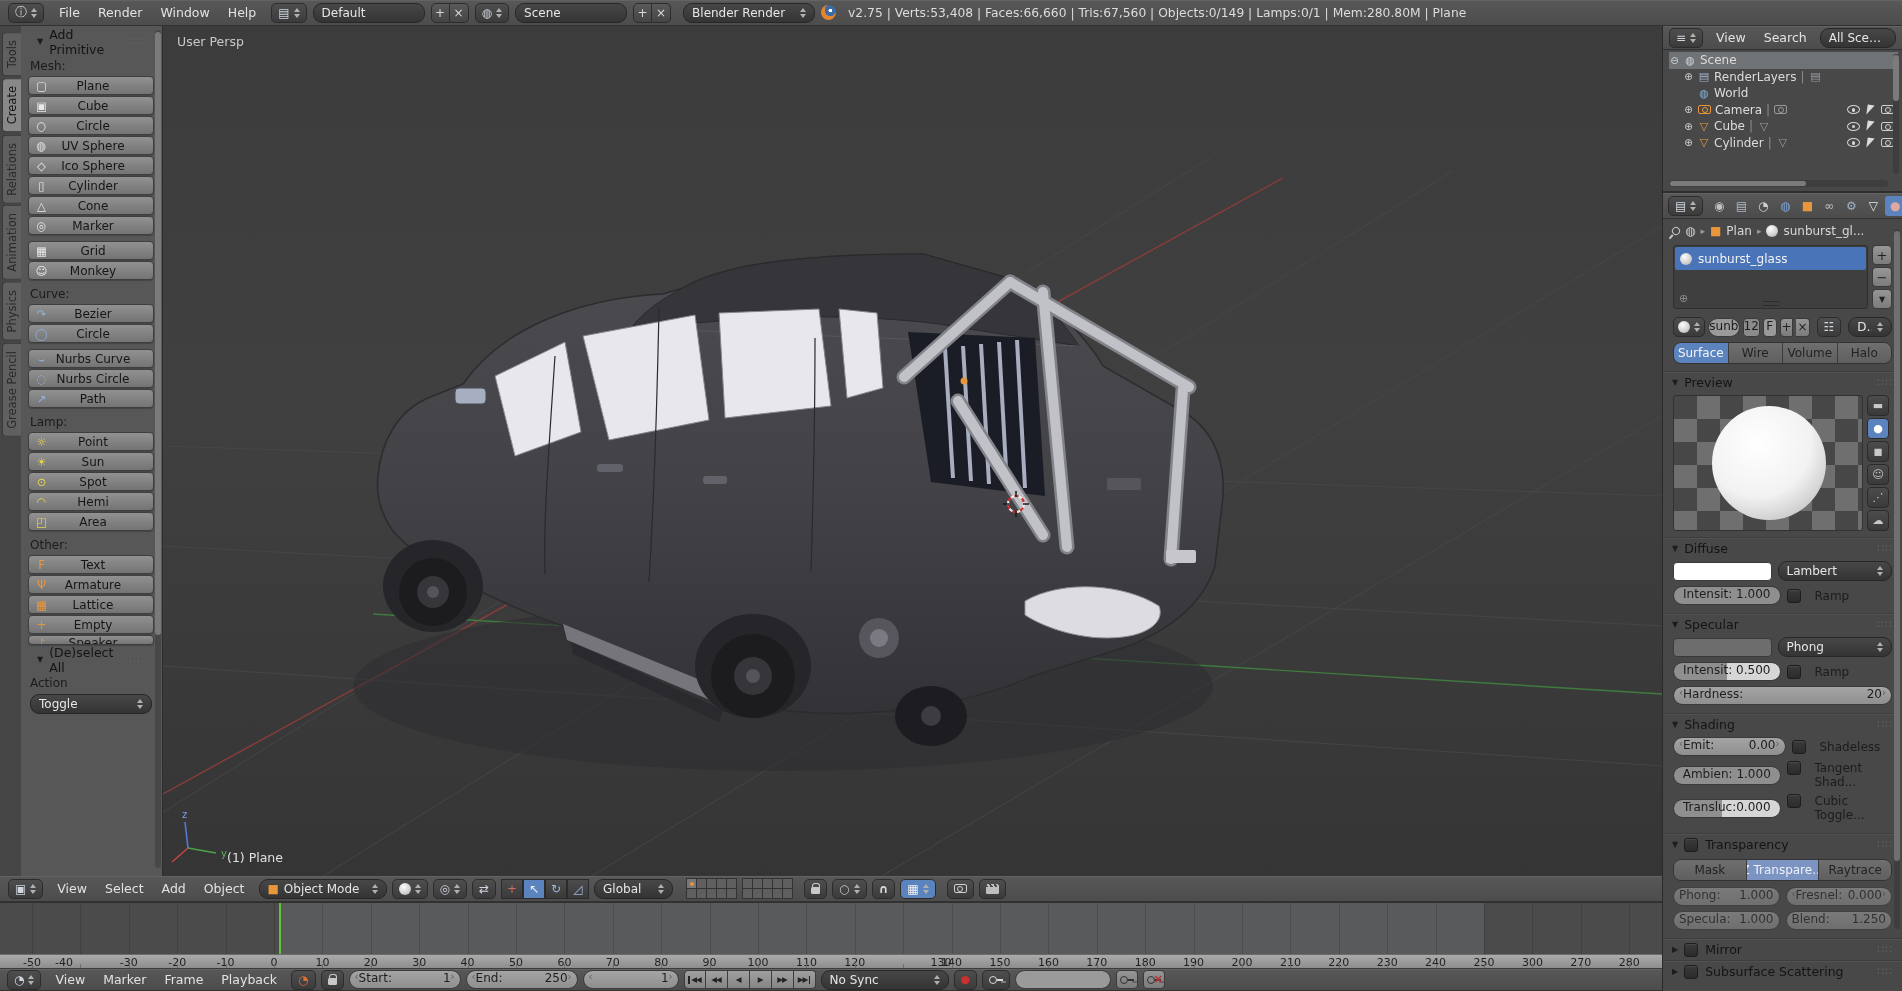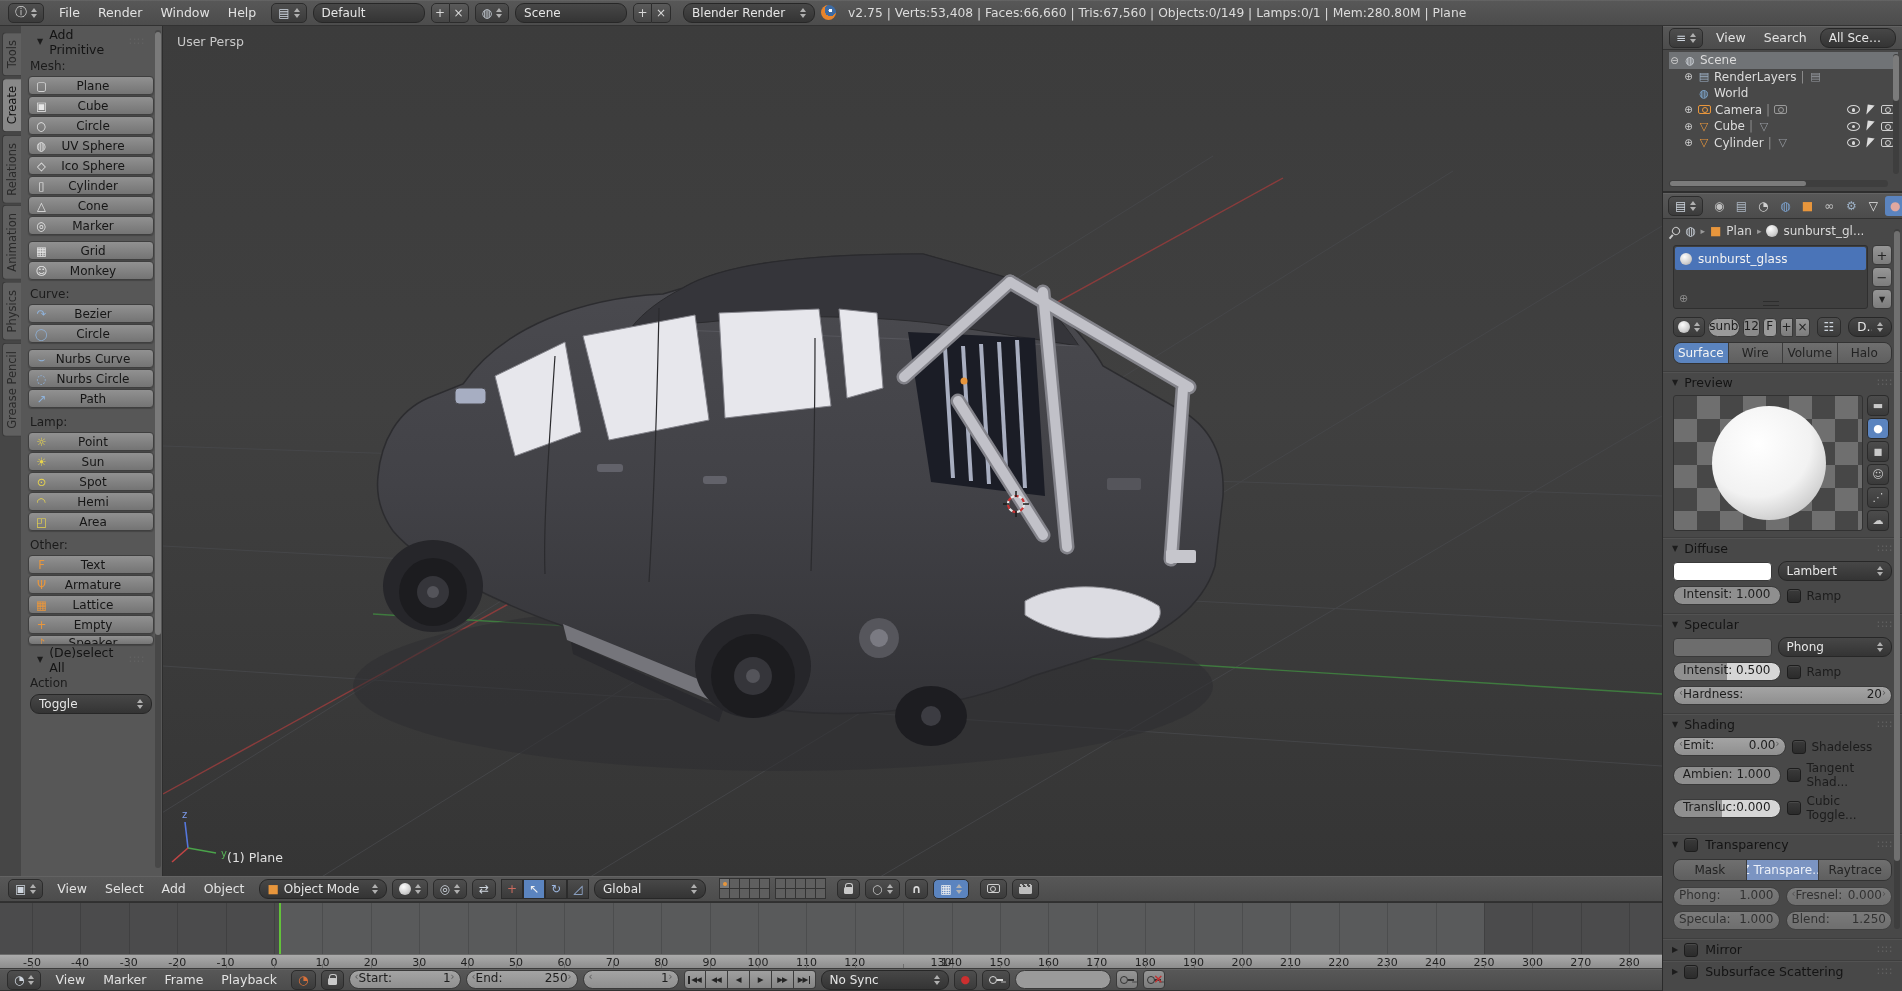--- a/index.html
+++ b/index.html
@@ -161,21 +161,21 @@
   #previmg { width:190px; height:136px; border-radius:3px; border:1px solid #323232; position:relative; overflow:hidden;
              background:repeating-conic-gradient(#6f6f6f 0% 25%, #474747 0% 50%); background-size:46px 46px; }
   #previmg .sph { position:absolute; left:38px; top:10px; width:114px; height:114px; border-radius:50%;
                   background:radial-gradient(circle at 40% 33%,#ffffff,#f2f2f2 52%,#cdcdcd 78%,#b3b3b3); }
   #prevbtns { display:flex; flex-direction:column; gap:2px; }
   .prevb { width:22px; height:21px; display:flex; align-items:center; justify-content:center;
            background:linear-gradient(#4c4c4c,#3a3a3a); border:1px solid #2b2b2b; border-radius:4px; color:#c9c9c9; font-size:11px; }
   .prevb.on { background:#5b84bf; color:#fff; }
   .tworow { display:flex; gap:6px; margin-bottom:5px; align-items:center; }
   .tworow > * { flex:1; }
-  .cbrow { display:flex; align-items:center; gap:6px; color:#1c1c1c; }
+  .cbrow { display:flex; gap:14px; color:#1c1c1c; }
   .cbrow .cl { flex:none; }
   .swatch { height:19px; border-radius:4px; border:1px solid #3a3a3a; }
   .disabledf { opacity:.55; }
   .fgrid { display:grid; grid-template-columns:1fr 1fr; gap:5px 6px; margin-top:6px; }
 </style>
 </head>
 <body>
 
 <div id="topbar" class="abs hdr">
   <div class="chip">
@@ -535,21 +535,21 @@
     </div>
   <div class="chip">
       <span style="color:#cfd6df">⇄</span>
     </div>
   <div class="row" style="gap:0">
     <div class="mani" style="color:#cc6b5f">+</div>
     <div class="mani on">↖</div>
     <div class="mani">↻</div>
     <div class="mani">◿</div>
   </div>
-  <div class="dd" style="width:112px">
+  <div class="dd" style="width:79px">
       <span class="txt">Global</span>
       <span class="ud">
         <i class="u"></i>
         <i class="d"></i>
       </span>
     </div>
   <div class="layergrid" id="layers-a" style="margin-left:8px">
       <div class="cell active"></div>
       <div class="cell"></div>
       <div class="cell"></div>
@@ -637,21 +637,21 @@
       <div class="tl-grid" style="left: 1484px;"></div>
       <div class="tl-grid" style="left: 1532.4px;"></div>
       <div class="tl-grid" style="left: 1580.8px;"></div>
       <div class="tl-grid" style="left: 1629.2px;"></div>
     </div>
   <div id="tl-cursor" style="left: 278.84px; background: rgb(99, 194, 58);"></div>
 </div>
 <div id="tl-ruler" class="abs">
     <span class="rlabel" style="left: 32px;">-50</span>
     <span class="rtick" style="left: 32px;"></span>
-    <span class="rlabel" style="left: 80px;">-40</span>
+    <span class="rlabel" style="left: 64px;">-40</span>
     <span class="rtick" style="left: 80.4px;"></span>
     <span class="rlabel" style="left: 128.8px;">-30</span>
     <span class="rtick" style="left: 128.8px;"></span>
     <span class="rlabel" style="left: 177.2px;">-20</span>
     <span class="rtick" style="left: 177.2px;"></span>
     <span class="rlabel" style="left: 225.6px;">-10</span>
     <span class="rtick" style="left: 225.6px;"></span>
     <span class="rlabel" style="left: 274px;">0</span>
     <span class="rtick" style="left: 274px;"></span>
     <span class="rlabel" style="left: 322.4px;">10</span>

